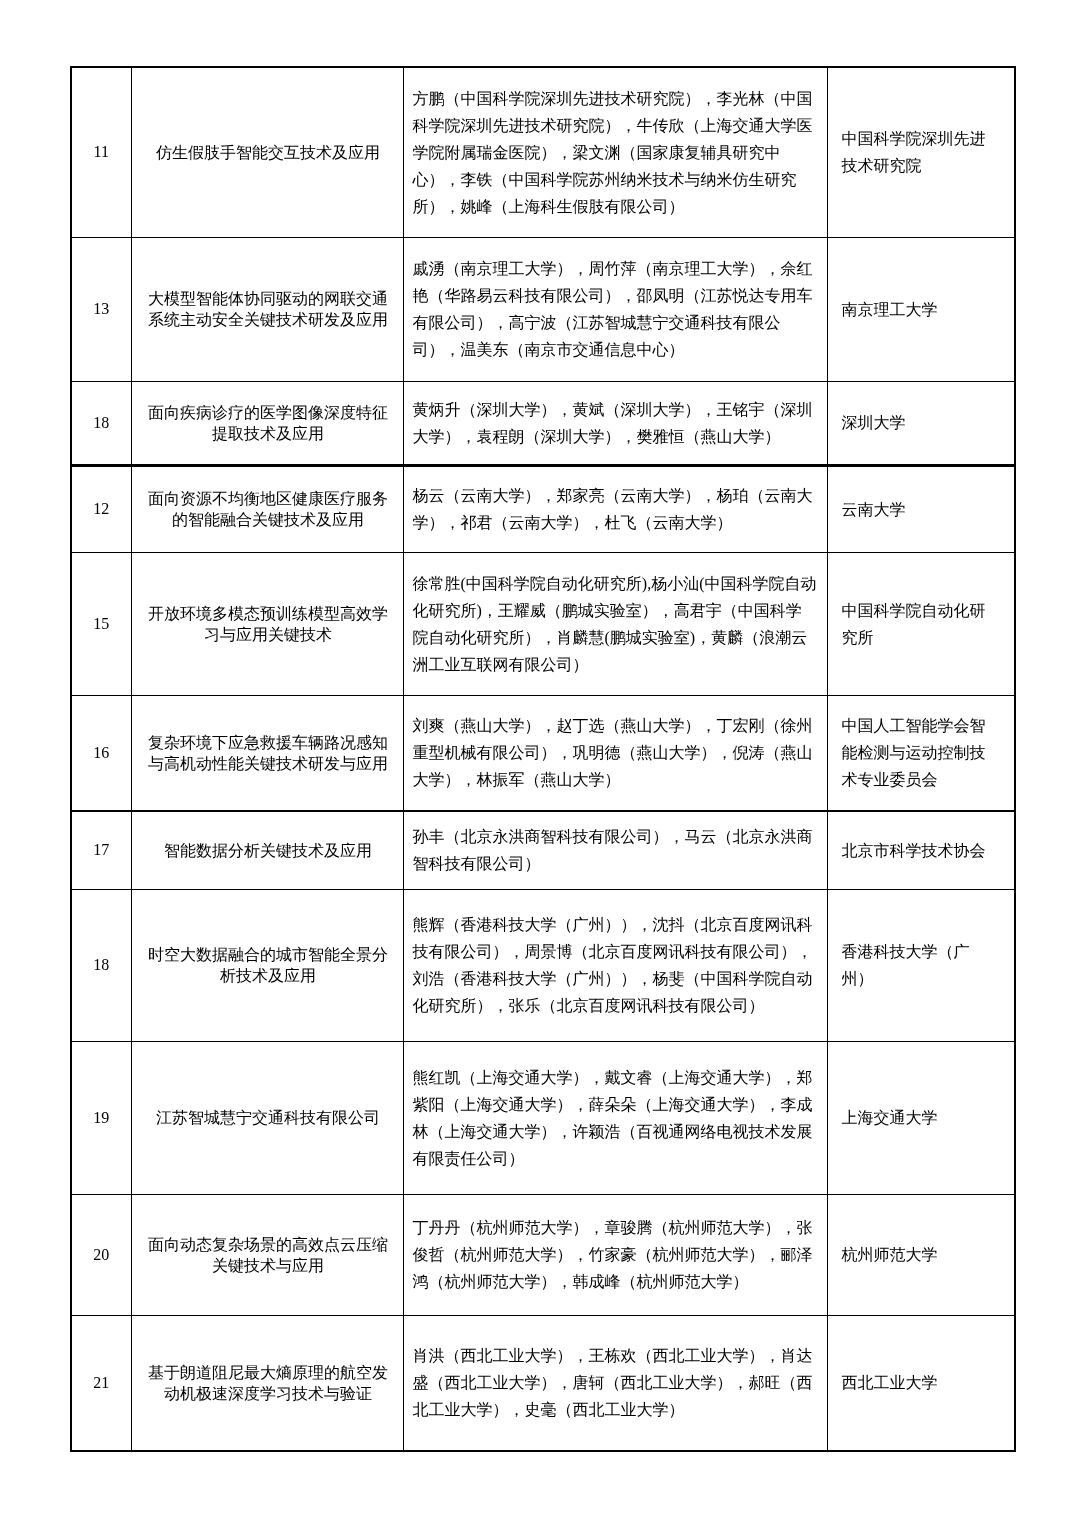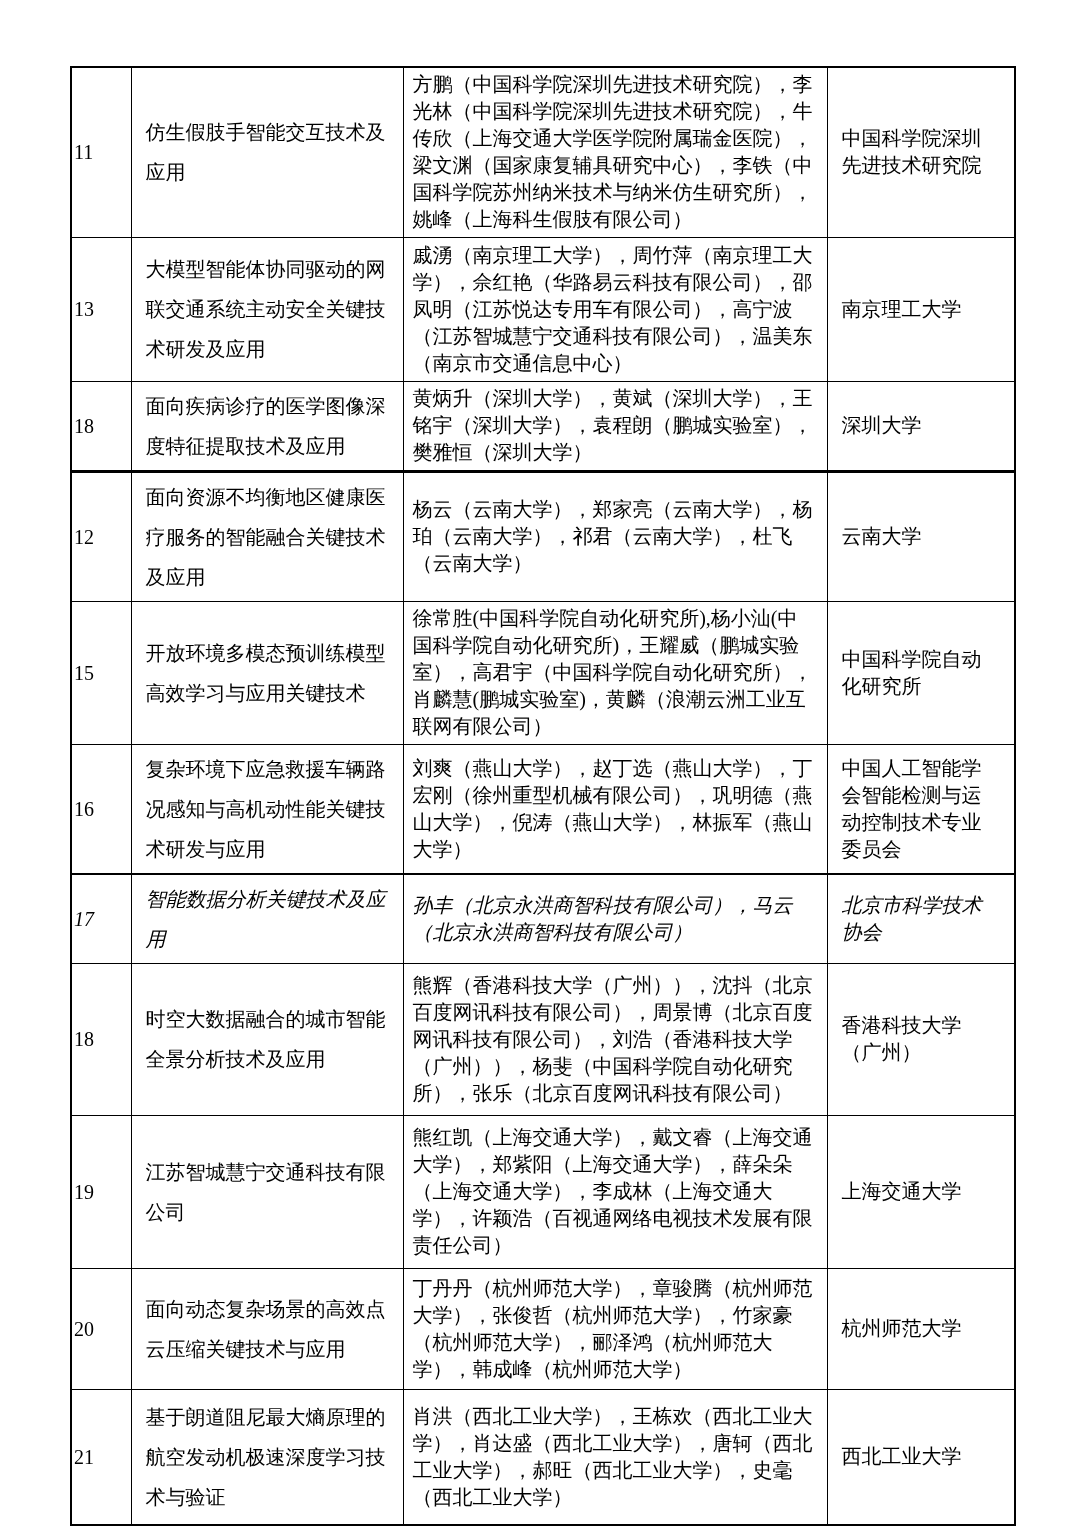--- a/index.html
+++ b/index.html
@@ -20,52 +20,52 @@
     left: 70px;
     top: 66px;
     width: 944px;
     border-collapse: collapse;
     table-layout: fixed;
     border: 2px solid #000000;
   }
   table.award-table td {
     border: 1px solid #000000;
     vertical-align: middle;
-    font-size: 20px;
+    font-size: 16px;
     word-break: normal;
     overflow-wrap: break-word;
   }
   td.cell-no {
-    text-align: left;
+    text-align: center;
     line-height: 26px;
     padding: 2px 2px;
   }
   td.cell-project {
     padding: 4px 12px 4px 14px;
-    line-height: 40px;
-    text-align: left;
+    line-height: 21px;
+    text-align: center;
   }
   td.cell-participants {
     padding: 2px 10px 2px 9px;
     line-height: 27px;
     text-align: left;
   }
   td.cell-institution {
     padding: 2px 14px;
     line-height: 27px;
     text-align: left;
   }
   
   tr:nth-child(1)  { height: 170px; }
   tr:nth-child(2)  { height: 144px; }
   tr:nth-child(3)  { height: 84px;  }
   tr:nth-child(4)  { height: 87px;  }
   tr:nth-child(5)  { height: 143px; }
   tr:nth-child(6)  { height: 116px; }
-  tr:nth-child(7)  { height: 78px; font-style: italic;  }
+  tr:nth-child(7)  { height: 78px;  }
   tr:nth-child(8)  { height: 152px; }
   tr:nth-child(9)  { height: 153px; }
   tr:nth-child(10) { height: 121px; }
   tr:nth-child(11) { height: 136px; }
   
   tr:nth-child(3) td { border-bottom-width: 3px; }
   tr:nth-child(6) td { border-bottom-width: 2.5px; }
 </style>
 </head>
 <body>
@@ -87,21 +87,21 @@
       </tr>
       <tr>
         <td class="cell-no">13</td>
         <td class="cell-project">大模型智能体协同驱动的网联交通系统主动安全关键技术研发及应用</td>
         <td class="cell-participants">戚湧（南京理工大学），周竹萍（南京理工大学），佘红艳（华路易云科技有限公司），邵凤明（江苏悦达专用车有限公司），高宁波（江苏智城慧宁交通科技有限公司），温美东（南京市交通信息中心）</td>
         <td class="cell-institution">南京理工大学</td>
       </tr>
       <tr>
         <td class="cell-no">18</td>
         <td class="cell-project">面向疾病诊疗的医学图像深度特征提取技术及应用</td>
-        <td class="cell-participants">黄炳升（深圳大学），黄斌（深圳大学），王铭宇（深圳大学），袁程朗（鹏城实验室），樊雅恒（深圳大学）</td>
+        <td class="cell-participants">黄炳升（深圳大学），黄斌（深圳大学），王铭宇（深圳大学），袁程朗（深圳大学），樊雅恒（燕山大学）</td>
         <td class="cell-institution">深圳大学</td>
       </tr>
       <tr>
         <td class="cell-no">12</td>
         <td class="cell-project">面向资源不均衡地区健康医疗服务的智能融合关键技术及应用</td>
         <td class="cell-participants">杨云（云南大学），郑家亮（云南大学），杨珀（云南大学），祁君（云南大学），杜飞（云南大学）</td>
         <td class="cell-institution">云南大学</td>
       </tr>
       <tr>
         <td class="cell-no">15</td>

